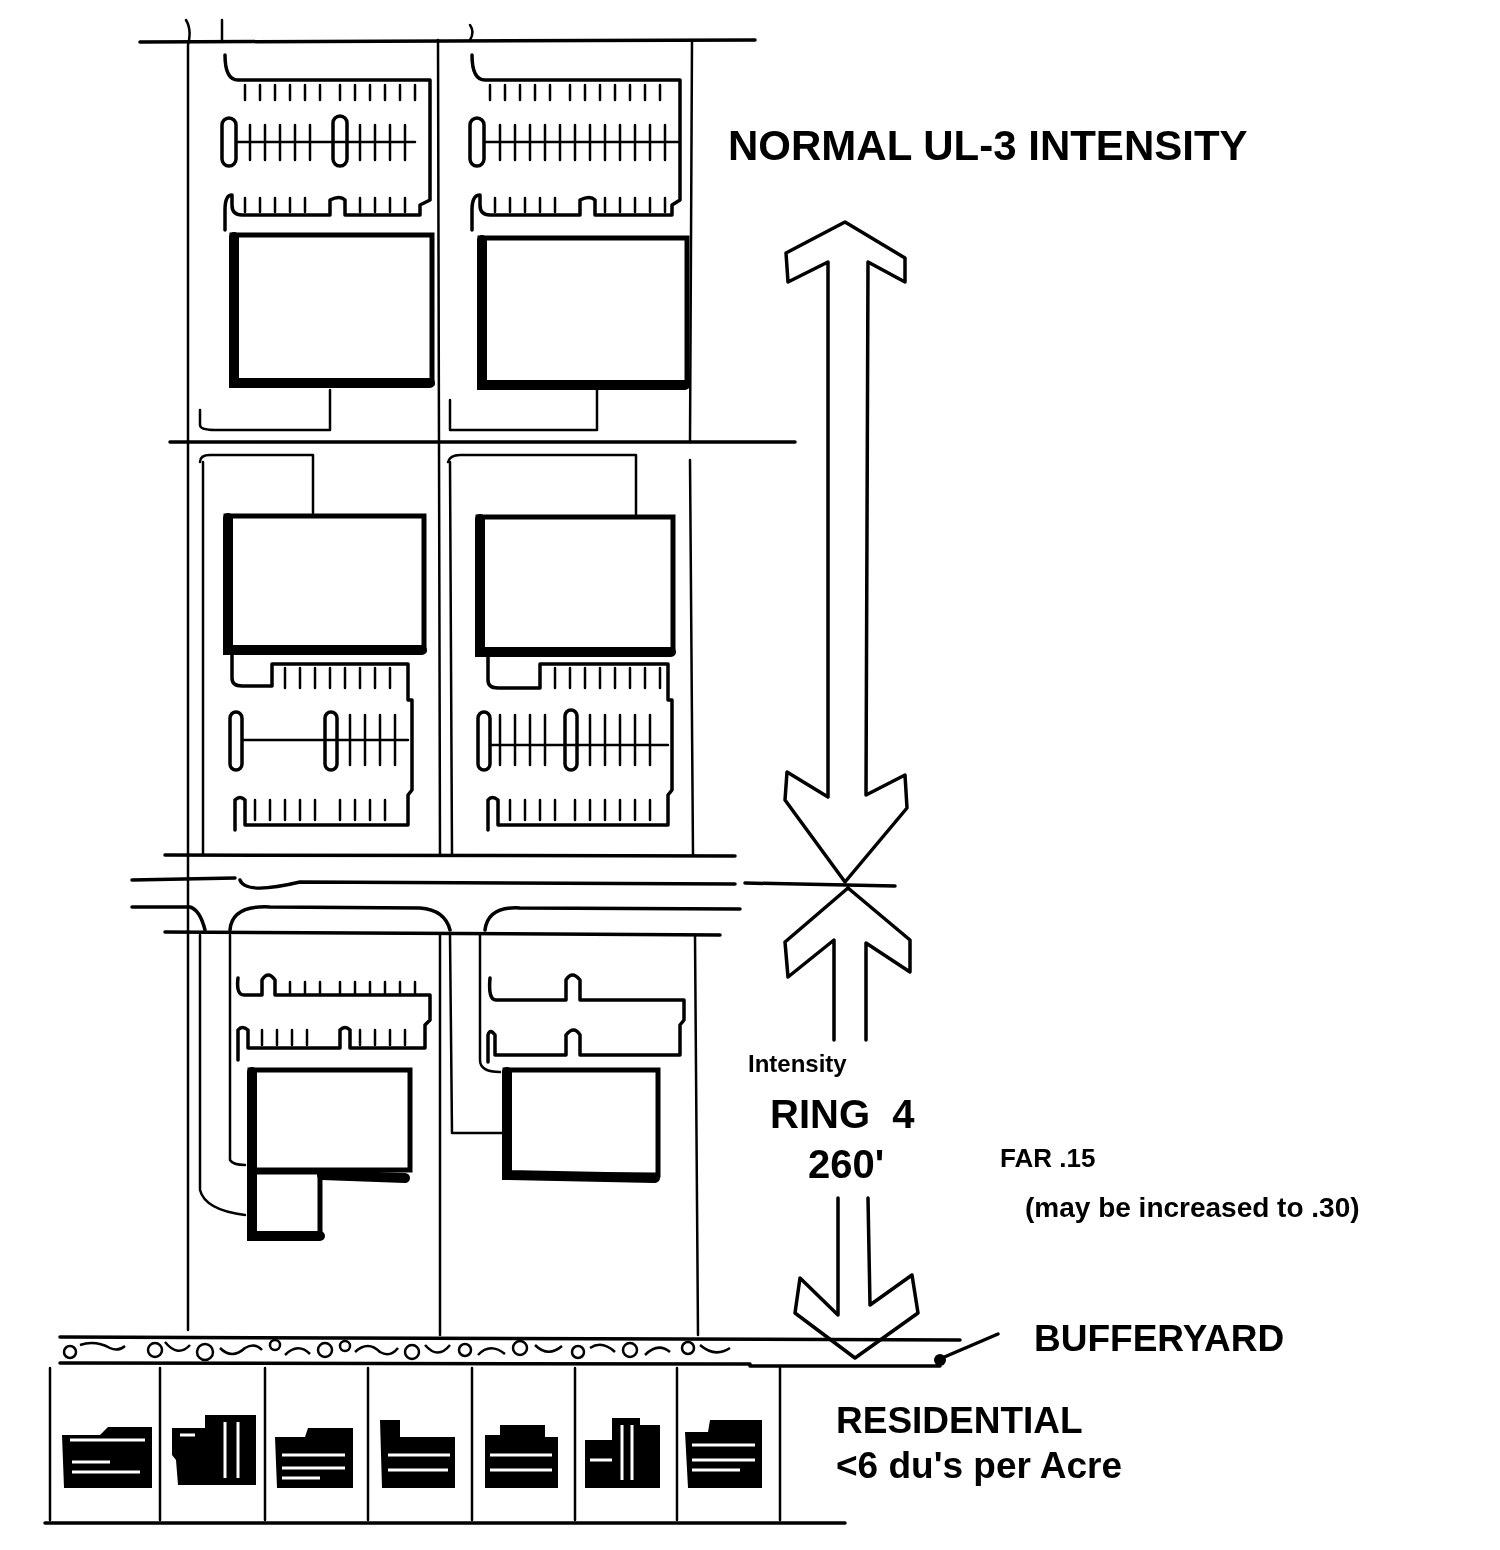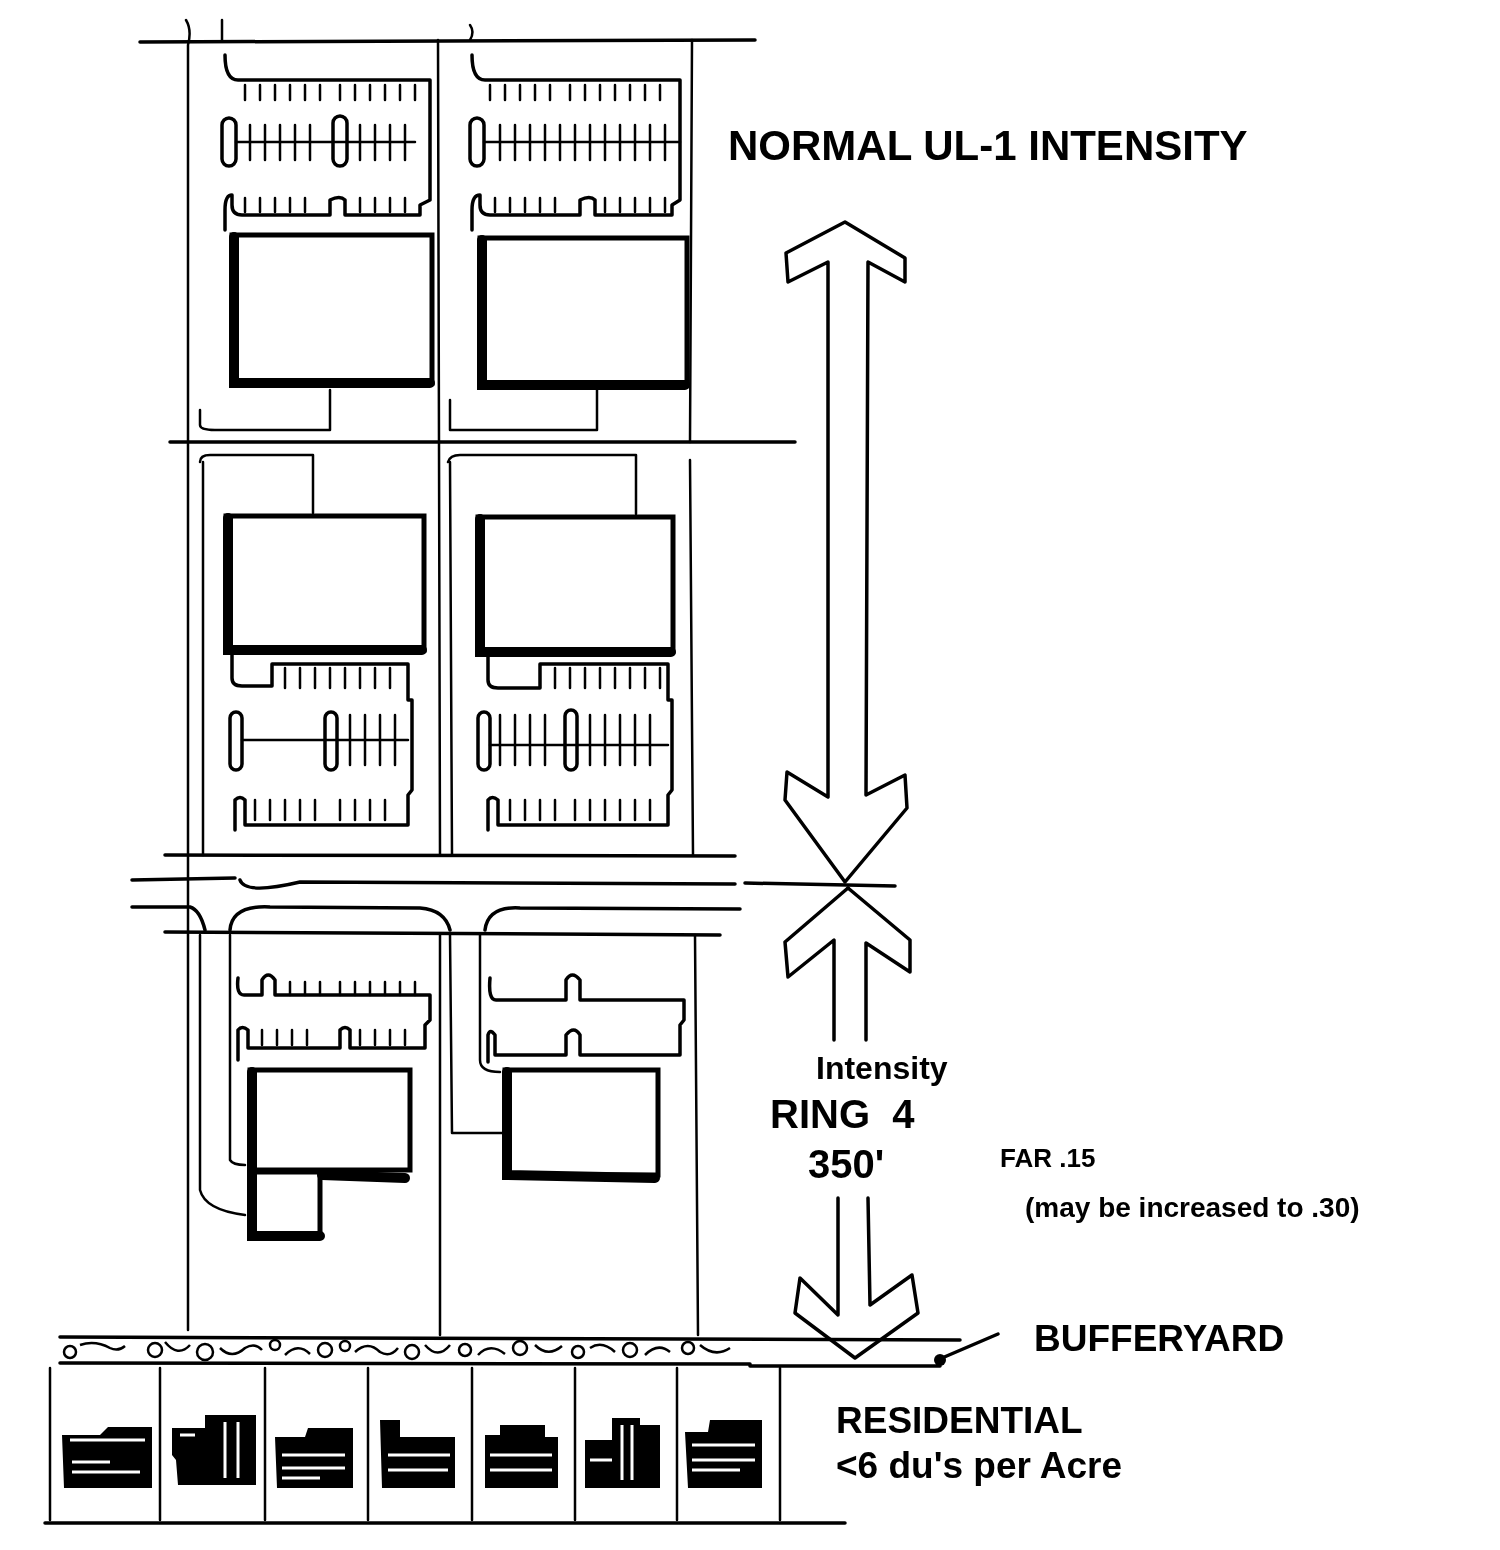--- a/index.html
+++ b/index.html
@@ -194,25 +194,25 @@
       <path class="house" d="M585 1440 L612 1440 L612 1418 L640 1418 L640 1425 L660 1425 L660 1488 L585 1488 Z"></path>
       <path class="house-hl" d="M622 1425 L622 1480 M632 1425 L632 1480 M590 1460 L612 1460"></path>
     </g>
     <g>
       <path class="house" d="M685 1432 L708 1432 L710 1420 L762 1420 L762 1488 L688 1488 Z"></path>
       <path class="house-hl" d="M692 1445 L755 1445 M692 1460 L755 1460 M692 1470 L740 1470"></path>
     </g>
   </g>
 </svg>
 
-<div class="lbl" style="left:728px; top:122px; font-size:42px;">NORMAL UL-1 INTENSITY</div>
-
-<div class="lbl" style="left:816px; top:1050px; font-size:32px;">Intensity</div>
+<div class="lbl" style="left:728px; top:122px; font-size:42px;">NORMAL UL-3 INTENSITY</div>
+
+<div class="lbl" style="left:748px; top:1050px; font-size:24px;">Intensity</div>
 <div class="lbl" style="left:770px; top:1092px; font-size:40px; white-space:pre;">RING  4</div>
-<div class="lbl" style="left:808px; top:1142px; font-size:40px;">350'</div>
+<div class="lbl" style="left:808px; top:1142px; font-size:40px;">260'</div>
 
 <div class="lbl" style="left:1000px; top:1143px; font-size:26px;">FAR .15</div>
 <div class="lbl" style="left:1025px; top:1192px; font-size:28px;">(may be increased to .30)</div>
 
 <div class="lbl" style="left:1002px; top:1318px; font-size:37px;margin-left:32px;">BUFFERYARD</div>
 
 <div class="lbl" style="left:836px; top:1400px; font-size:37px;text-align:right;">RESIDENTIAL</div>
 <div class="lbl" style="left:836px; top:1445px; font-size:37px;">&lt;6 du's per Acre</div>
 
 </body></html>

